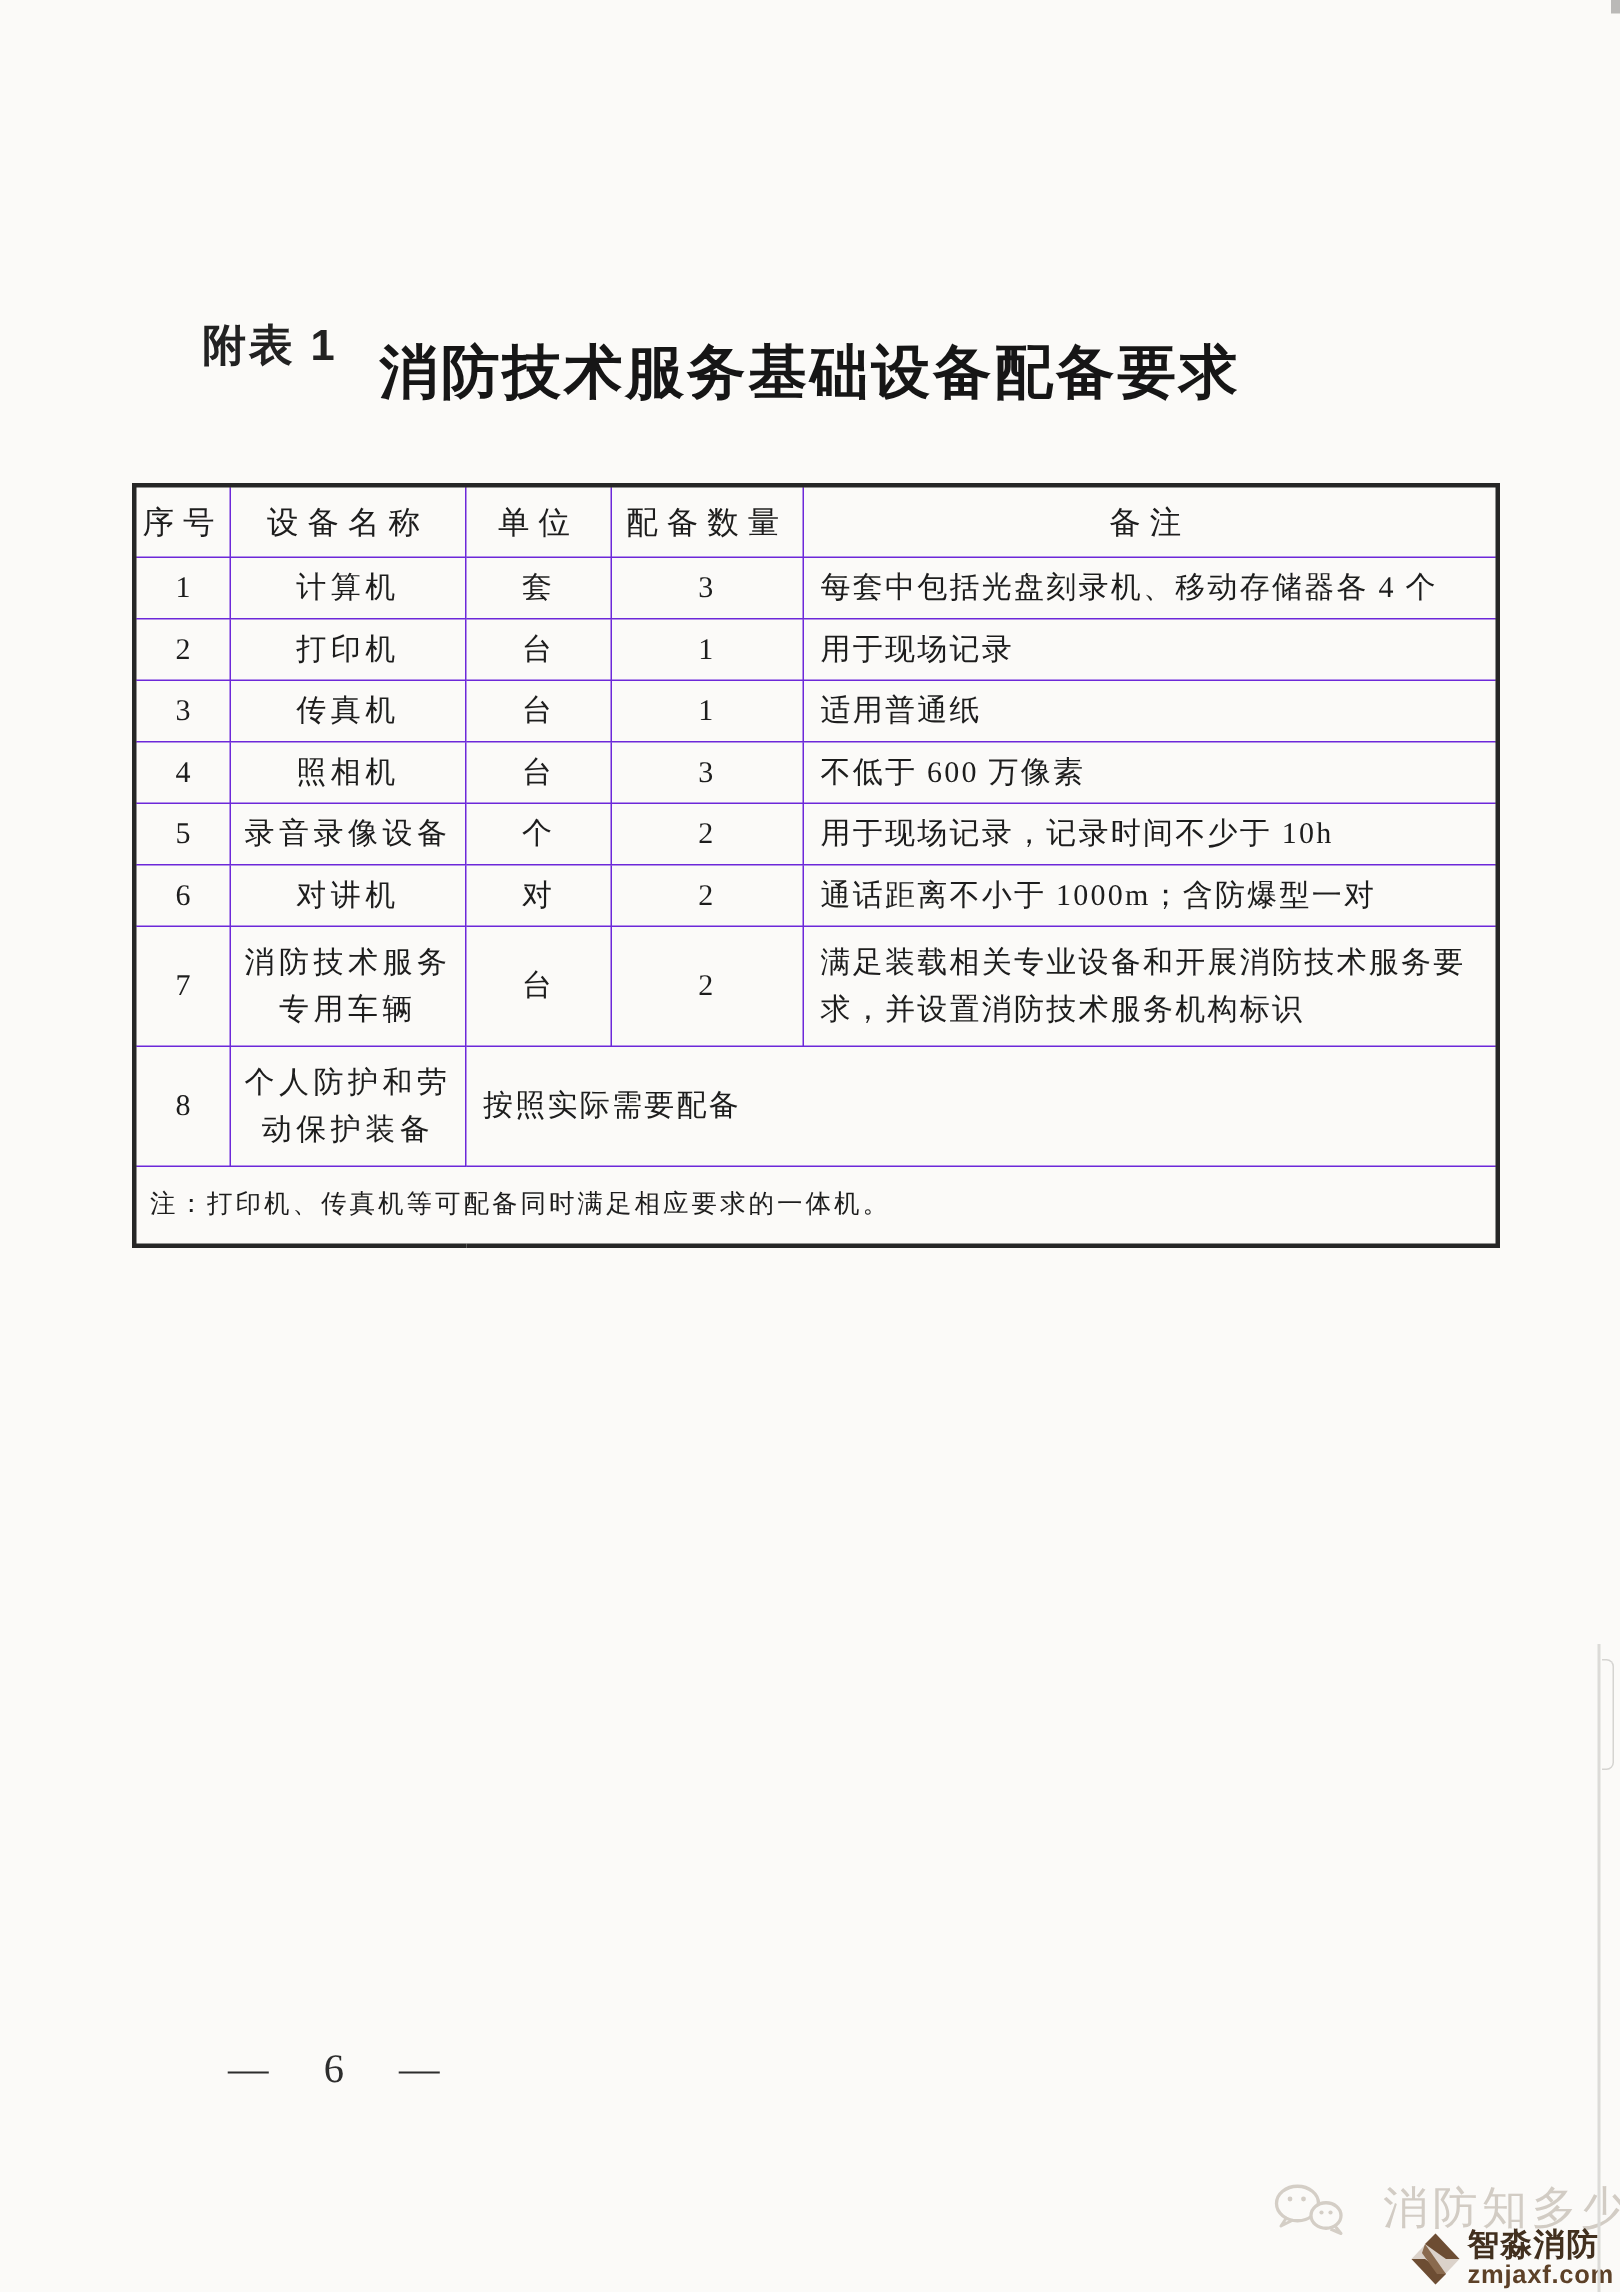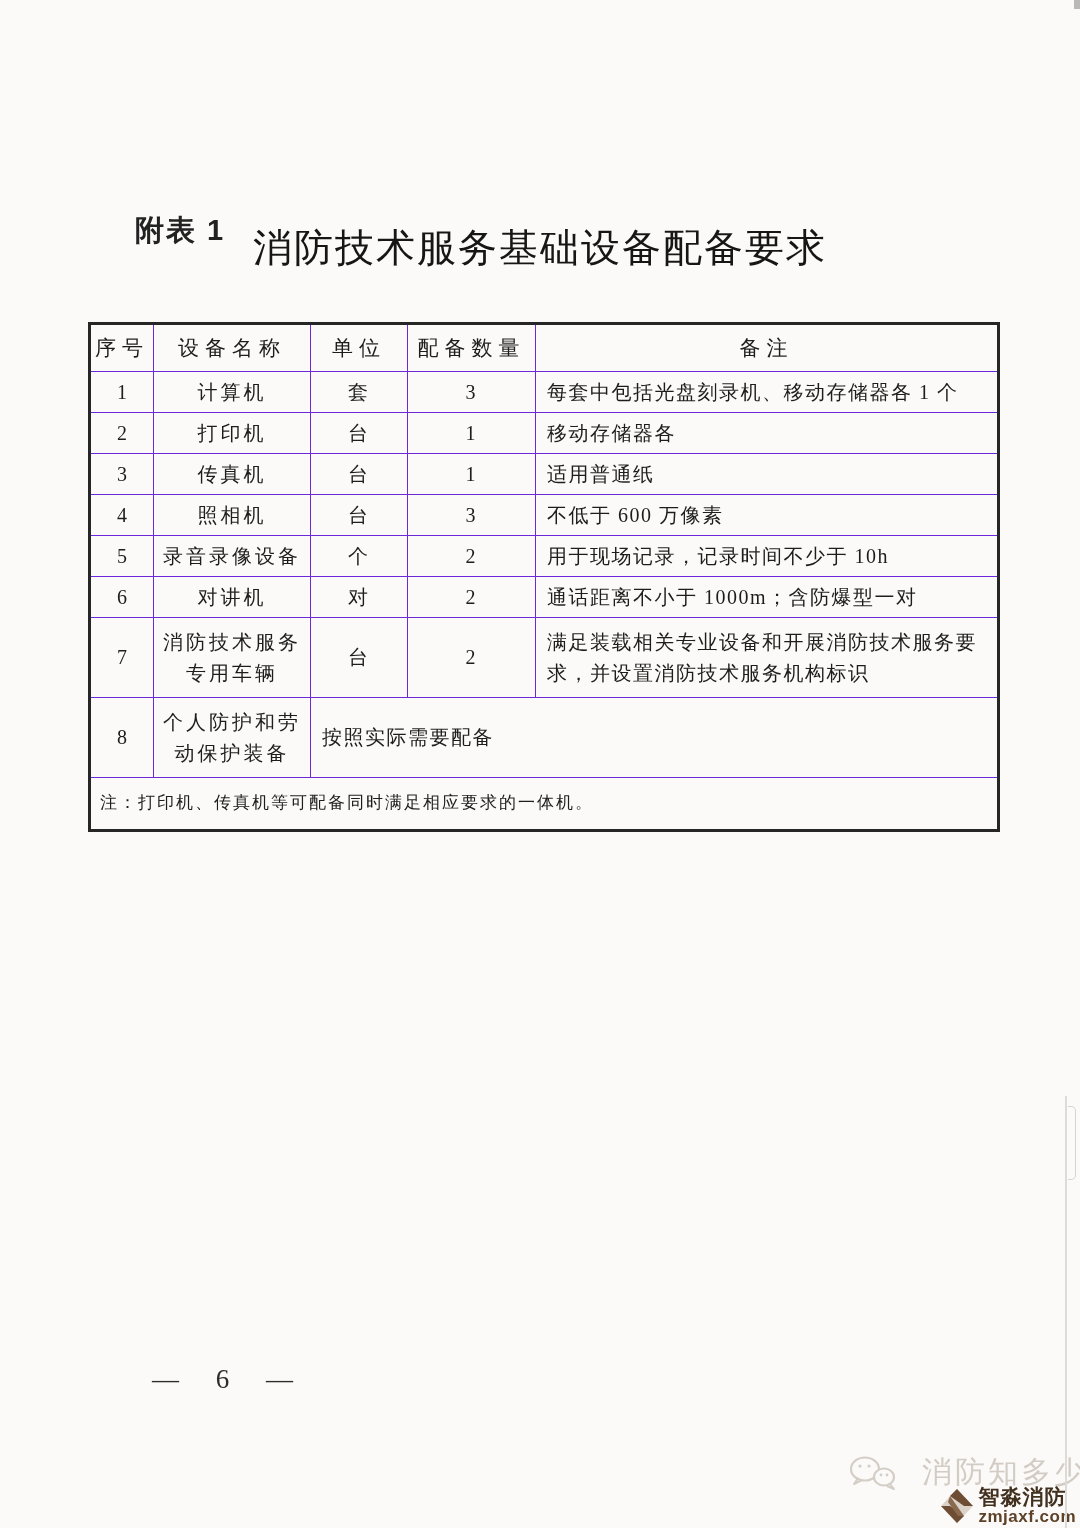--- a/index.html
+++ b/index.html
@@ -26,21 +26,21 @@
     color: #222;
     margin-top: 45px;
   }
   .doc-title {
     position: absolute;
     left: 0;
     top: 221px;
     width: 1080px;
     text-align: center;
     font-family: "Liberation Sans", "DejaVu Sans", sans-serif;
-    font-weight: 400;
+    font-weight: 700;
     font-size: 39px;
     letter-spacing: 2px;
     color: #161616;
   }
   table.equip-table {
     position: absolute;
     left: 88px;
     top: 322px;
     width: 909px;
     border-collapse: collapse;
@@ -194,28 +194,28 @@
         <th>配备数量</th>
         <th>备注</th>
       </tr>
   </thead>
   <tbody>
       <tr>
         <td class="no">1</td>
         <td class="name">计算机</td>
         <td class="unit">套</td>
         <td class="qty">3</td>
-        <td class="remark">每套中包括光盘刻录机、移动存储器各 1 个</td>
+        <td class="remark">每套中包括光盘刻录机、移动存储器各 4 个</td>
       </tr>
       <tr>
         <td class="no">2</td>
         <td class="name">打印机</td>
         <td class="unit">台</td>
         <td class="qty">1</td>
-        <td class="remark">移动存储器各</td>
+        <td class="remark">用于现场记录</td>
       </tr>
       <tr>
         <td class="no">3</td>
         <td class="name">传真机</td>
         <td class="unit">台</td>
         <td class="qty">1</td>
         <td class="remark">适用普通纸</td>
       </tr>
       <tr>
         <td class="no">4</td>

